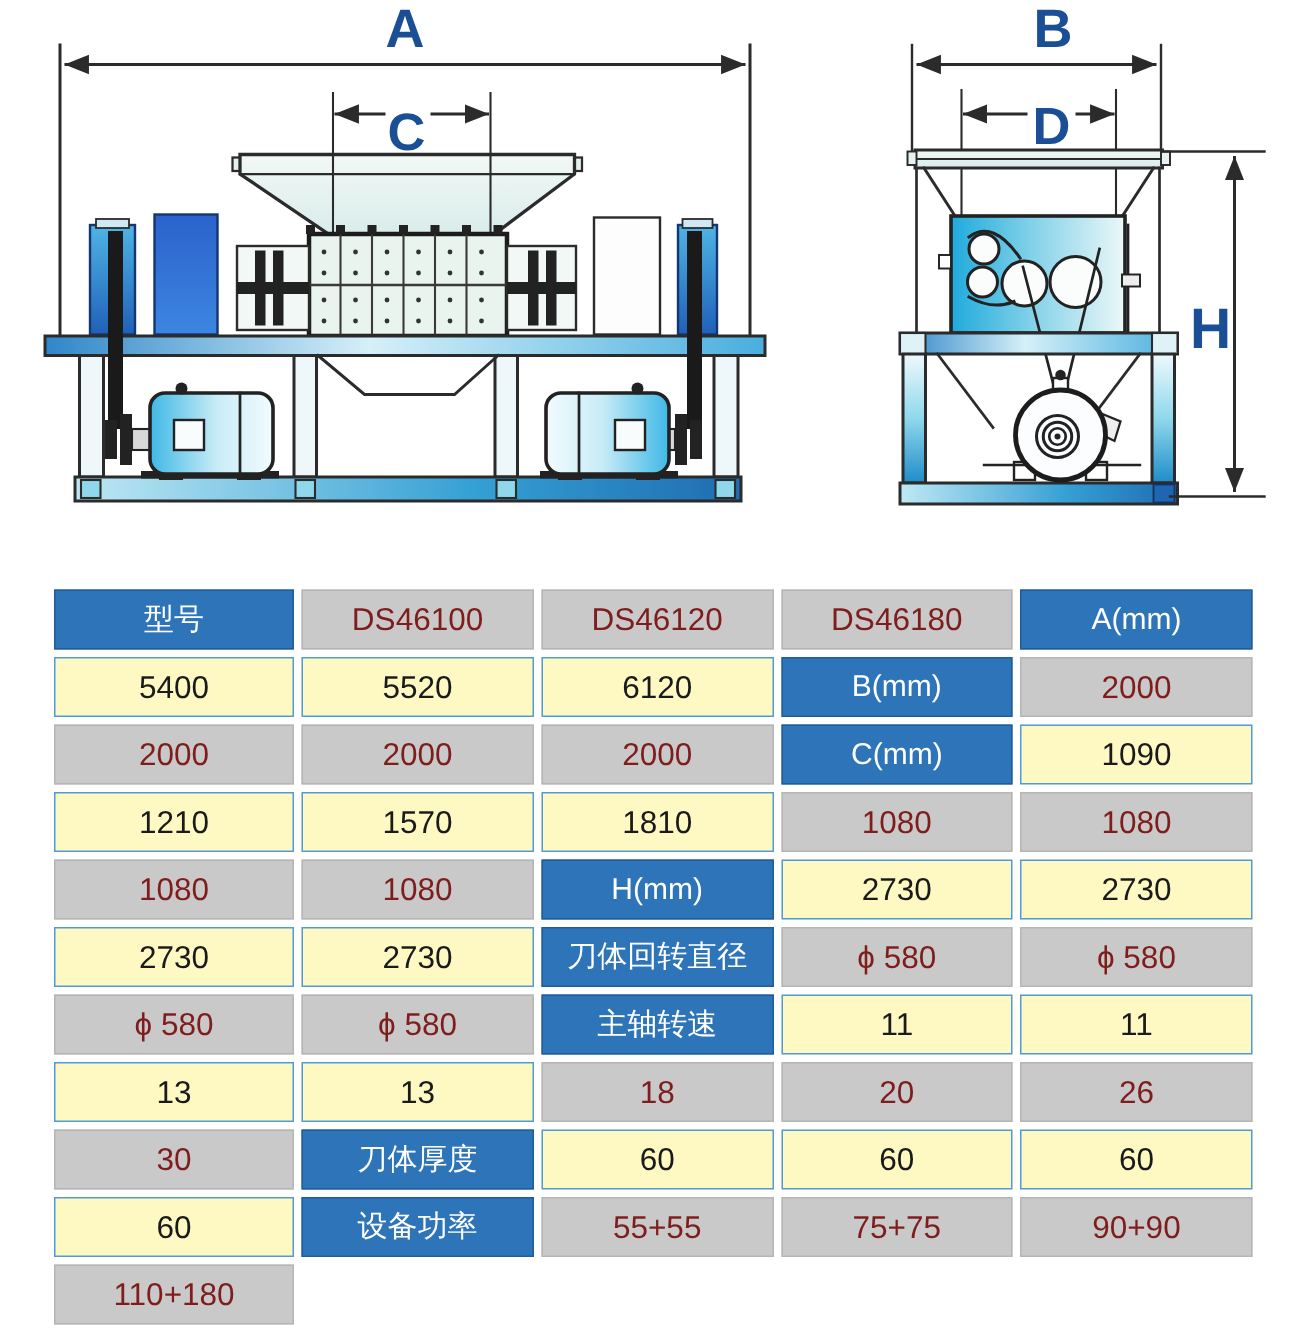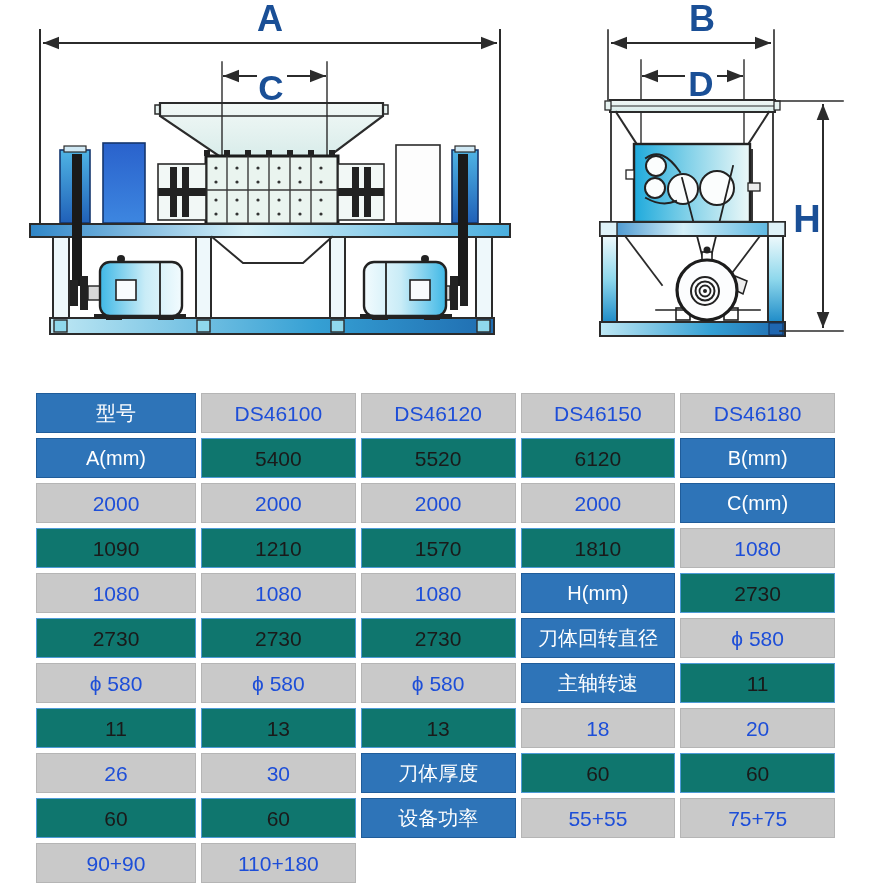--- a/index.html
+++ b/index.html
@@ -18,22 +18,22 @@
   .cell{
     height:40px;
     display:flex;align-items:center;justify-content:center;
     font-size:21px;line-height:1;white-space:nowrap;
     box-sizing:border-box;
   }
   .label-cell{
     background:#2e74b8;color:#ffffff;font-size:20px;
     border:1px solid #1f5c9a;
   }
-  .data-cell.gray{background:#c9c9c9;color:#1d4ed8;border:1px solid #b5b5b5;}
-  .data-cell.blue{background:#0f766e;color:#1a1a1a;border:1px solid #4e9bd8;}
+  .data-cell.gray{background:#c9c9c9;color:#7f1d1d;border:1px solid #b5b5b5;}
+  .data-cell.blue{background:#fef9c3;color:#1a1a1a;border:1px solid #4e9bd8;}
   .header-cell{color:#2f2f2f;}
 </style>
 </head>
 <body>
 
 <div class="drawing-wrap">
 <svg width="870" height="360" viewBox="0 0 870 360">
   <defs>
     <marker id="arr" viewBox="0 0 10 10" refX="9" refY="5" markerWidth="8.5" markerHeight="8.5" orient="auto-start-reverse">
       <path d="M0,1.2 L9.6,5 L0,8.8 z" fill="#2b2b2b"></path>
@@ -304,21 +304,20 @@
       <text x="807" y="232" text-anchor="middle" font-size="38" class="dim-letter">H</text>
     </g>
   </g>
 </svg>
 </div>
 
 <div class="spec-table">
     <div class="cell label-cell">型号</div>
     <div class="cell data-cell gray header-cell">DS46100</div>
     <div class="cell data-cell gray header-cell">DS46120</div>
-    <div class="cell data-cell gray header-cell">DS46150</div>
     <div class="cell data-cell gray header-cell">DS46180</div>
     <div class="cell label-cell">A(mm)</div>
     <div class="cell data-cell blue">5400</div>
     <div class="cell data-cell blue">5520</div>
     <div class="cell data-cell blue">6120</div>
     <div class="cell label-cell">B(mm)</div>
     <div class="cell data-cell gray">2000</div>
     <div class="cell data-cell gray">2000</div>
     <div class="cell data-cell gray">2000</div>
     <div class="cell data-cell gray">2000</div>

